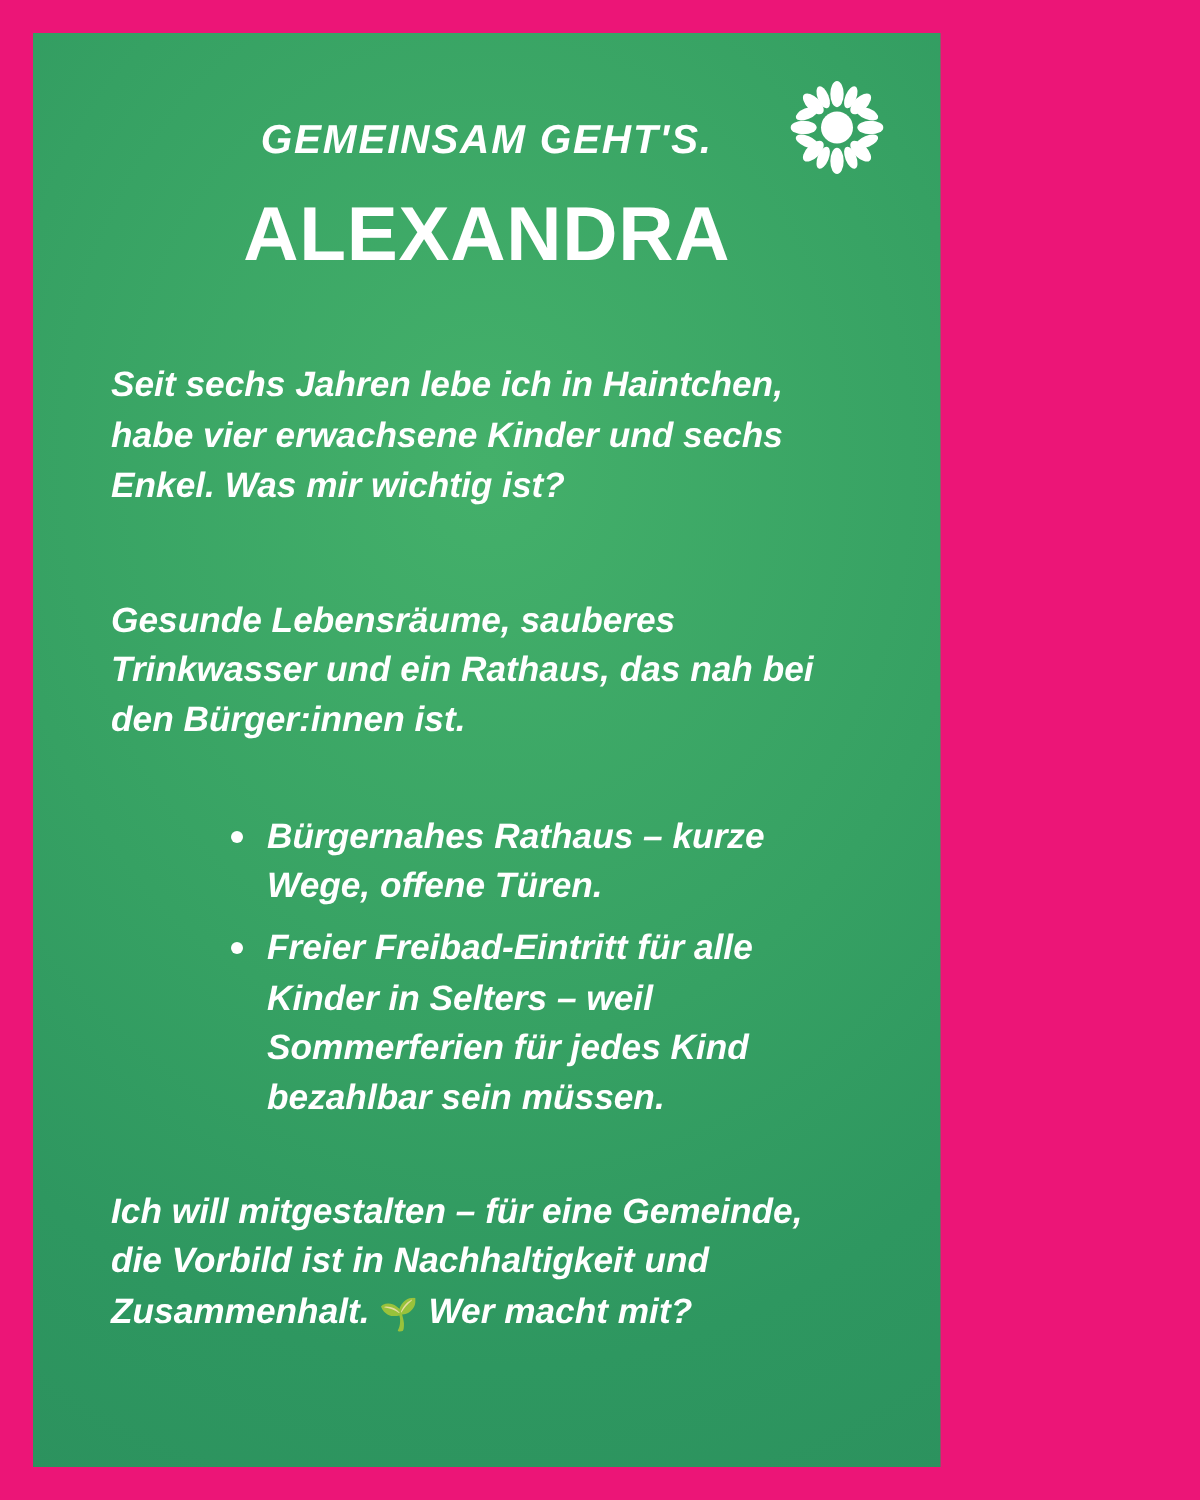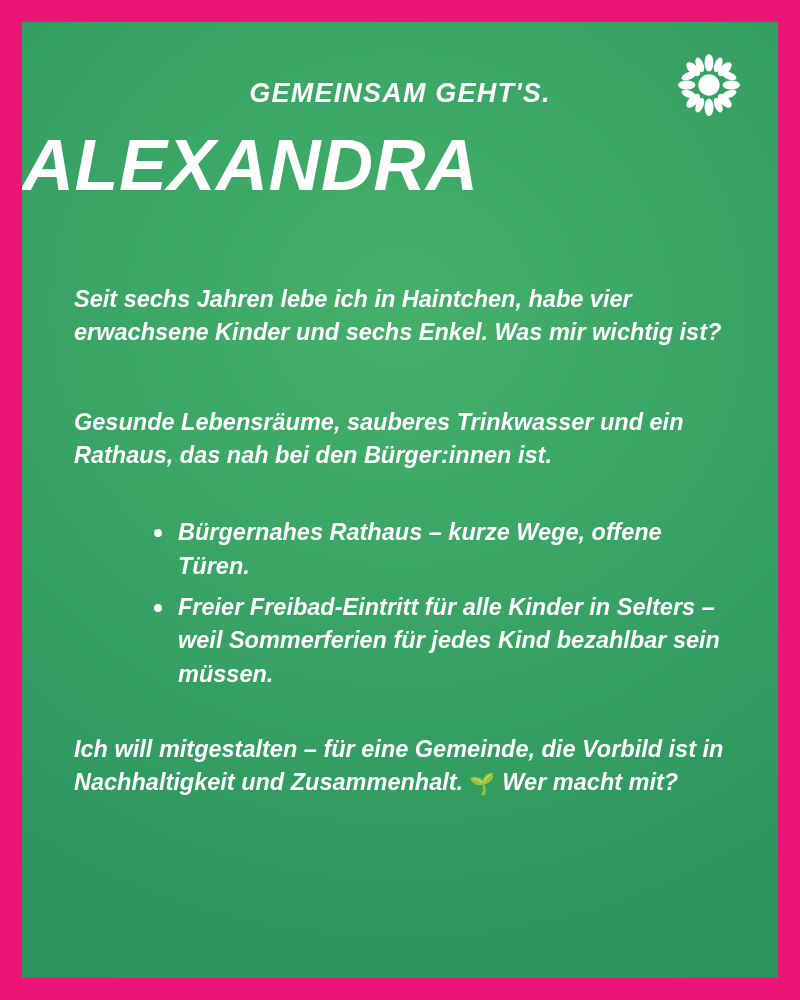--- a/index.html
+++ b/index.html
@@ -9,21 +9,21 @@
     overflow: hidden;
   }
   body {
     background: #ec1577;
     font-family: "Liberation Sans", sans-serif;
   }
   .poster {
     position: absolute;
     left: 22px;
     top: 22px;
-    width: 756px;
+    width: 605px;
     height: 956px;
     background:
       radial-gradient(ellipse 120% 90% at 50% 30%, #44b06a 0%, #36a163 45%, #2e9760 70%, #2b8f5d 100%);
     overflow: hidden;
   }
   .logo {
     position: absolute;
     right: 38px;
     top: 32px;
     width: 62px;
@@ -32,39 +32,39 @@
   .kicker {
     text-align: center;
     color: #ffffff;
     font-weight: bold;
     font-style: italic;
     font-size: 27px;
     letter-spacing: 1.2px;
     padding-top: 56px;
   }
   .name {
+    text-align: center;
     color: #ffffff;
     font-weight: bold;
-    font-size: 72px;
+    font-size: 51px;
     line-height: 0.97;
     letter-spacing: 0.5px;
     padding-top: 22px;
-    font-style: italic;
   }
   .name .line2 { display: block; }
   .body-text {
     color: #ffffff;
     font-style: italic;
     font-weight: bold;
     font-size: 23.5px;
     line-height: 1.42;
     padding: 0 52px;
   }
   .para { margin-top: 0; }
-  .p1 { margin-top: 82px; }
+  .p1 { margin-top: 60px; }
   .p2 { margin-top: 56px; }
   .bullets {
     margin-top: 44px;
     padding-left: 86px;
     list-style: none;
   }
   .bullets li {
     position: relative;
     margin-bottom: 8px;
     padding-left: 18px;

